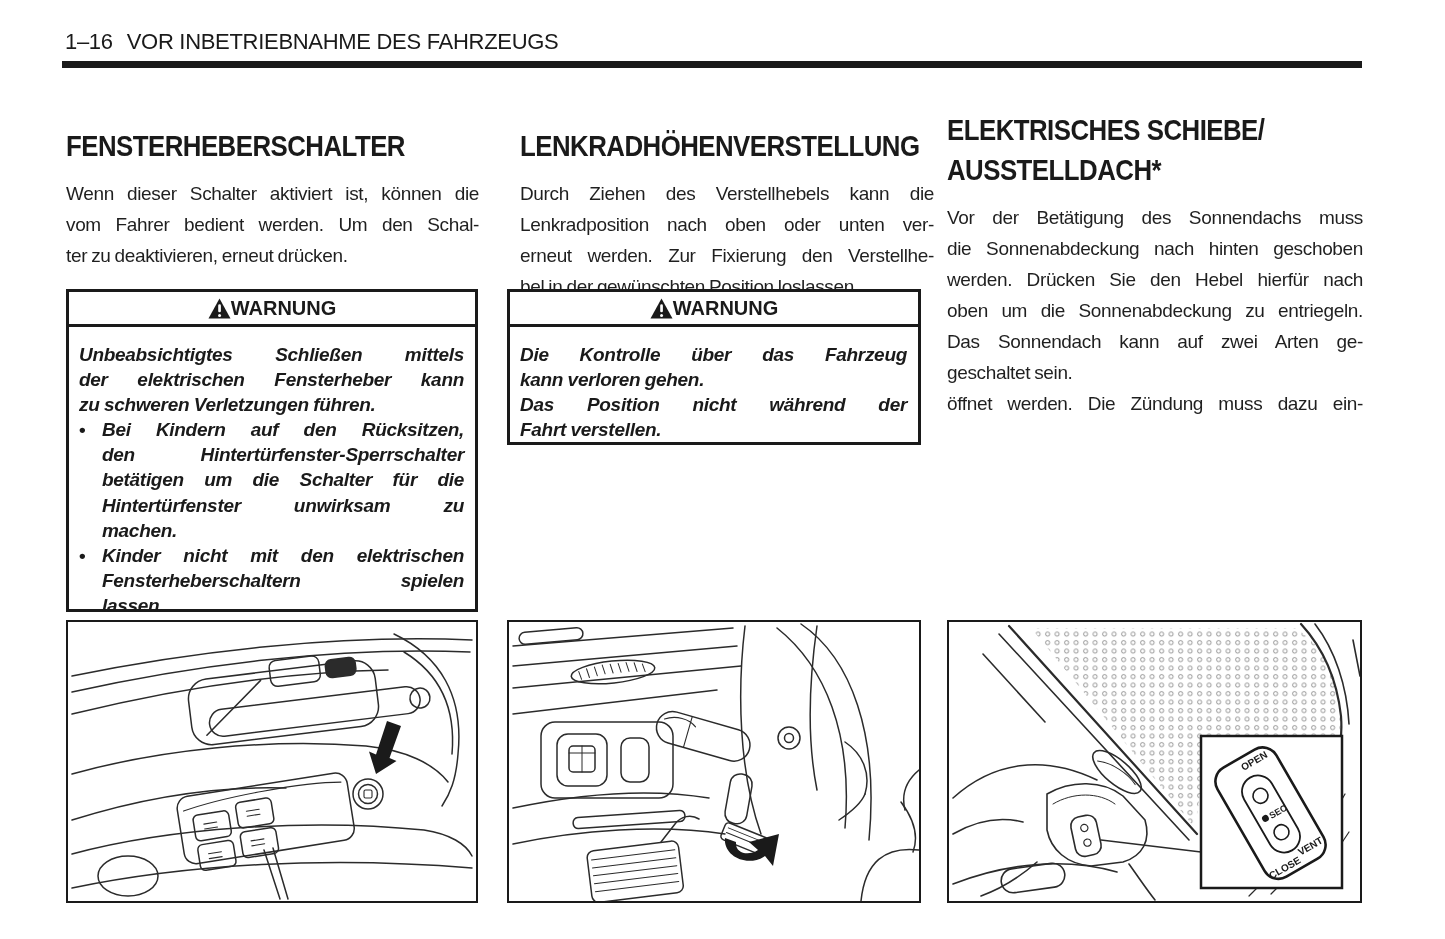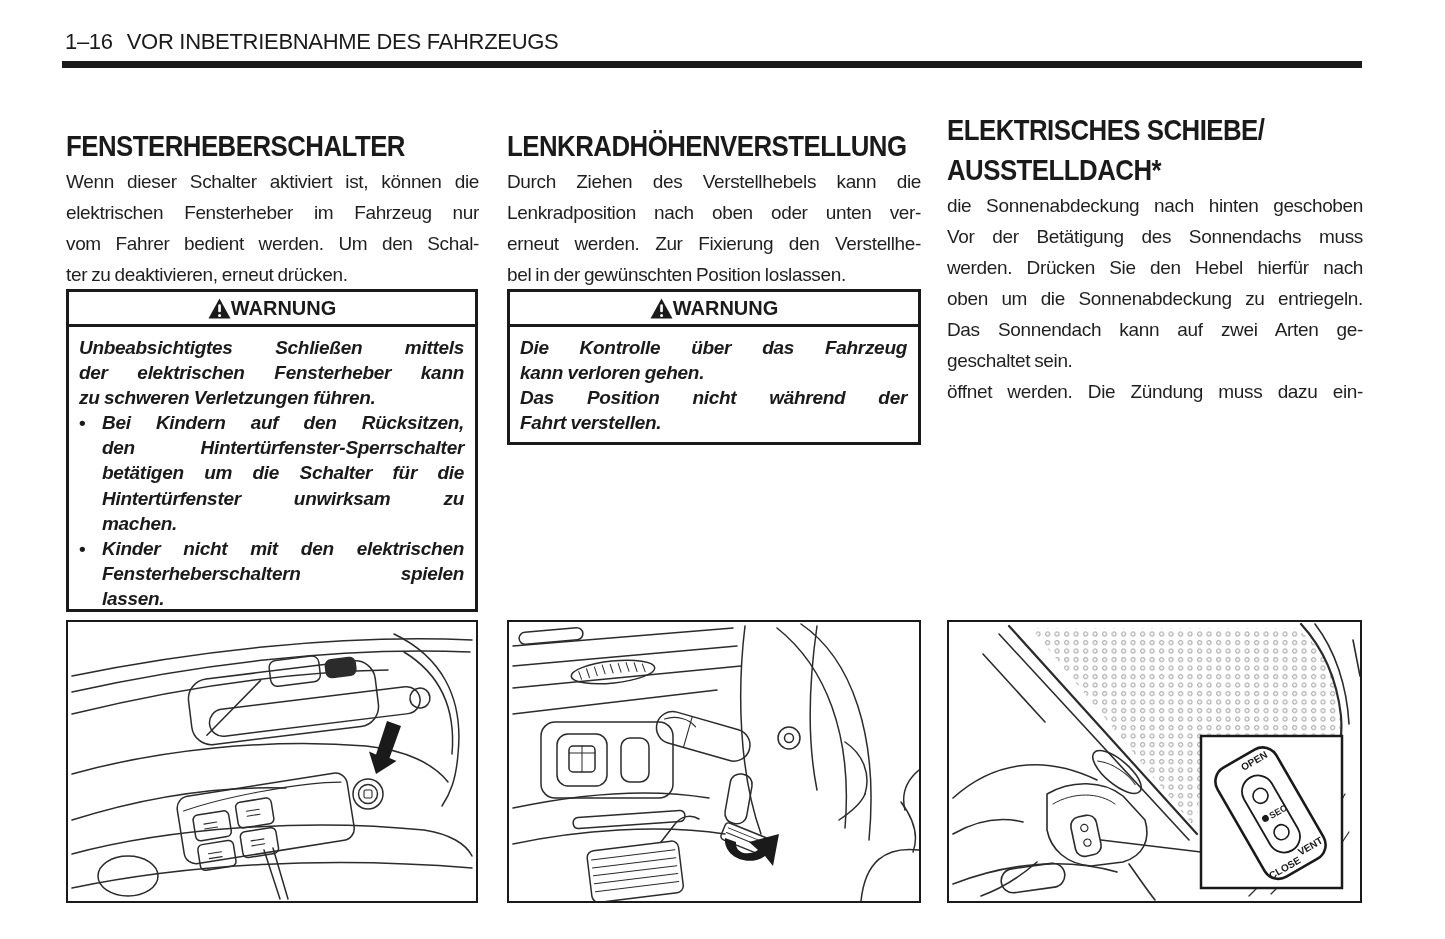--- a/index.html
+++ b/index.html
@@ -11,45 +11,45 @@
   }
   .running-head {
     position:absolute; left:65px; top:29px; font-size:22px; letter-spacing:-0.3px;
     white-space:nowrap; color:#1a1a1a;
   }
   .running-head .pagenum { margin-right:14px;margin-top:16px; }
   .head-rule { position:absolute; left:62px; top:61px; width:1300px; height:7px; background:#1a1a1a; }
 
   .textcol { position:absolute; }
   .textcol.c1 { left:66px;  top:126px; width:413px; }
-  .textcol.c2 { left:507px; top:126px; width:414px; }
+  .textcol.c2 { left:520px; top:126px; width:414px; }
   .textcol.c3 { left:947px; top:110px;  width:416px; }
 
   .col-title {
     font-size:30px; font-weight:bold; line-height:40px; letter-spacing:-0.6px;
     white-space:nowrap; transform:scaleX(0.86); transform-origin:left center;
   }
-  .body-lines { margin-top:0; }
+  .body-lines { margin-top:12px; }
   .bline {
     font-size:19px; line-height:31px; letter-spacing:-0.35px; word-spacing:-0.9px;
     text-align:justify; color:#1f1f1f;
   }
   .bline.j { text-align-last:justify; }
   .bline.l { text-align-last:left; }
 
   .warnbox { position:absolute; border:3px solid #1a1a1a; background:#fff; }
   .warnbox.w1 { left:66px;  top:289px; width:412px; height:323px; }
   .warnbox.w2 { left:507px; top:289px; width:414px; height:156px; }
   .warnhead {
     height:35px; border-bottom:3px solid #1a1a1a; display:flex; align-items:center;
     justify-content:center; font-size:20px; font-weight:bold;
   }
   .warn-icon { display:block; }
   .warnbody {
-    padding:8px 11px 0 10px; font-size:19px; font-weight:bold; font-style:italic;
+    padding:15px 11px 0 10px; font-size:19px; font-weight:bold; font-style:italic;
     line-height:25.1px; letter-spacing:-0.3px; word-spacing:-0.5px;
   }
   .wline { text-align:justify; }
   .wline.j { text-align-last:justify; }
   .wline.l { text-align-last:left; }
   .bullet-row { display:flex; }
   .bullet-marker { width:23px; flex:none; font-style:normal; }
   .bullet-text { flex:1; min-width:0; }
 
   .figbox { position:absolute; top:620px; height:283px; border:2px solid #1a1a1a; background:#fff; }
@@ -65,21 +65,20 @@
 
   <div class="running-head">
     <span class="pagenum">1–16</span><span>VOR INBETRIEBNAHME DES FAHRZEUGS</span>
   </div>
   <div class="head-rule"></div>
 
   <section class="textcol c1">
     <h2 class="col-title">FENSTERHEBERSCHALTER</h2>
     <div class="body-lines">
       <div class="bline j">Wenn dieser Schalter aktiviert ist, können die</div>
-      <div class="bline j">elektrischen Fensterheber im Fahrzeug nur</div>
       <div class="bline j">vom Fahrer bedient werden. Um den Schal-</div>
       <div class="bline l">ter zu deaktivieren, erneut drücken.</div>
     </div>
   </section>
 
   <aside class="warnbox w1">
     <div class="warnhead">
       <svg class="warn-icon" width="23" height="21" viewBox="0 0 23 21">
         <polygon points="11.5,0.5 22.5,20.5 0.5,20.5" fill="#1a1a1a"></polygon>
         <rect x="10.2" y="6.3" width="2.7" height="8" rx="1.35" fill="#ffffff"></rect>
@@ -138,22 +137,22 @@
       <div class="wline l">Fahrt verstellen.</div>
     </div>
   </aside>
 
   <section class="textcol c3">
     <h2 class="col-title">
       <div>ELEKTRISCHES SCHIEBE/</div>
       <div>AUSSTELLDACH*</div>
     </h2>
     <div class="body-lines">
+      <div class="bline j">Vor der Betätigung des Sonnendachs muss</div>
       <div class="bline j">die Sonnenabdeckung nach hinten geschoben</div>
-      <div class="bline j">Vor der Betätigung des Sonnendachs muss</div>
       <div class="bline j">werden. Drücken Sie den Hebel hierfür nach</div>
       <div class="bline j">oben um die Sonnenabdeckung zu entriegeln.</div>
       <div class="bline j">Das Sonnendach kann auf zwei Arten ge-</div>
       <div class="bline l">geschaltet sein.</div>
       <div class="bline j">öffnet werden. Die Zündung muss dazu ein-</div>
     </div>
   </section>
 
   <figure class="figbox f1">
     <svg viewBox="0 0 408 279">

